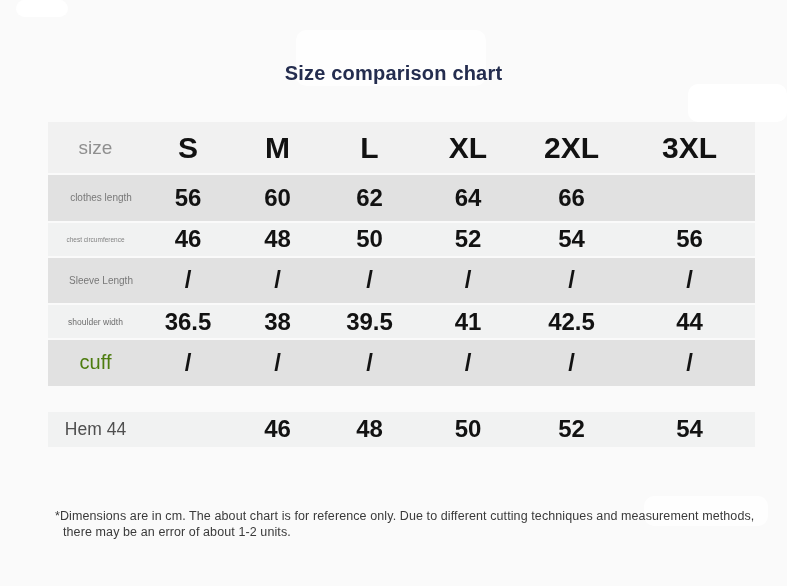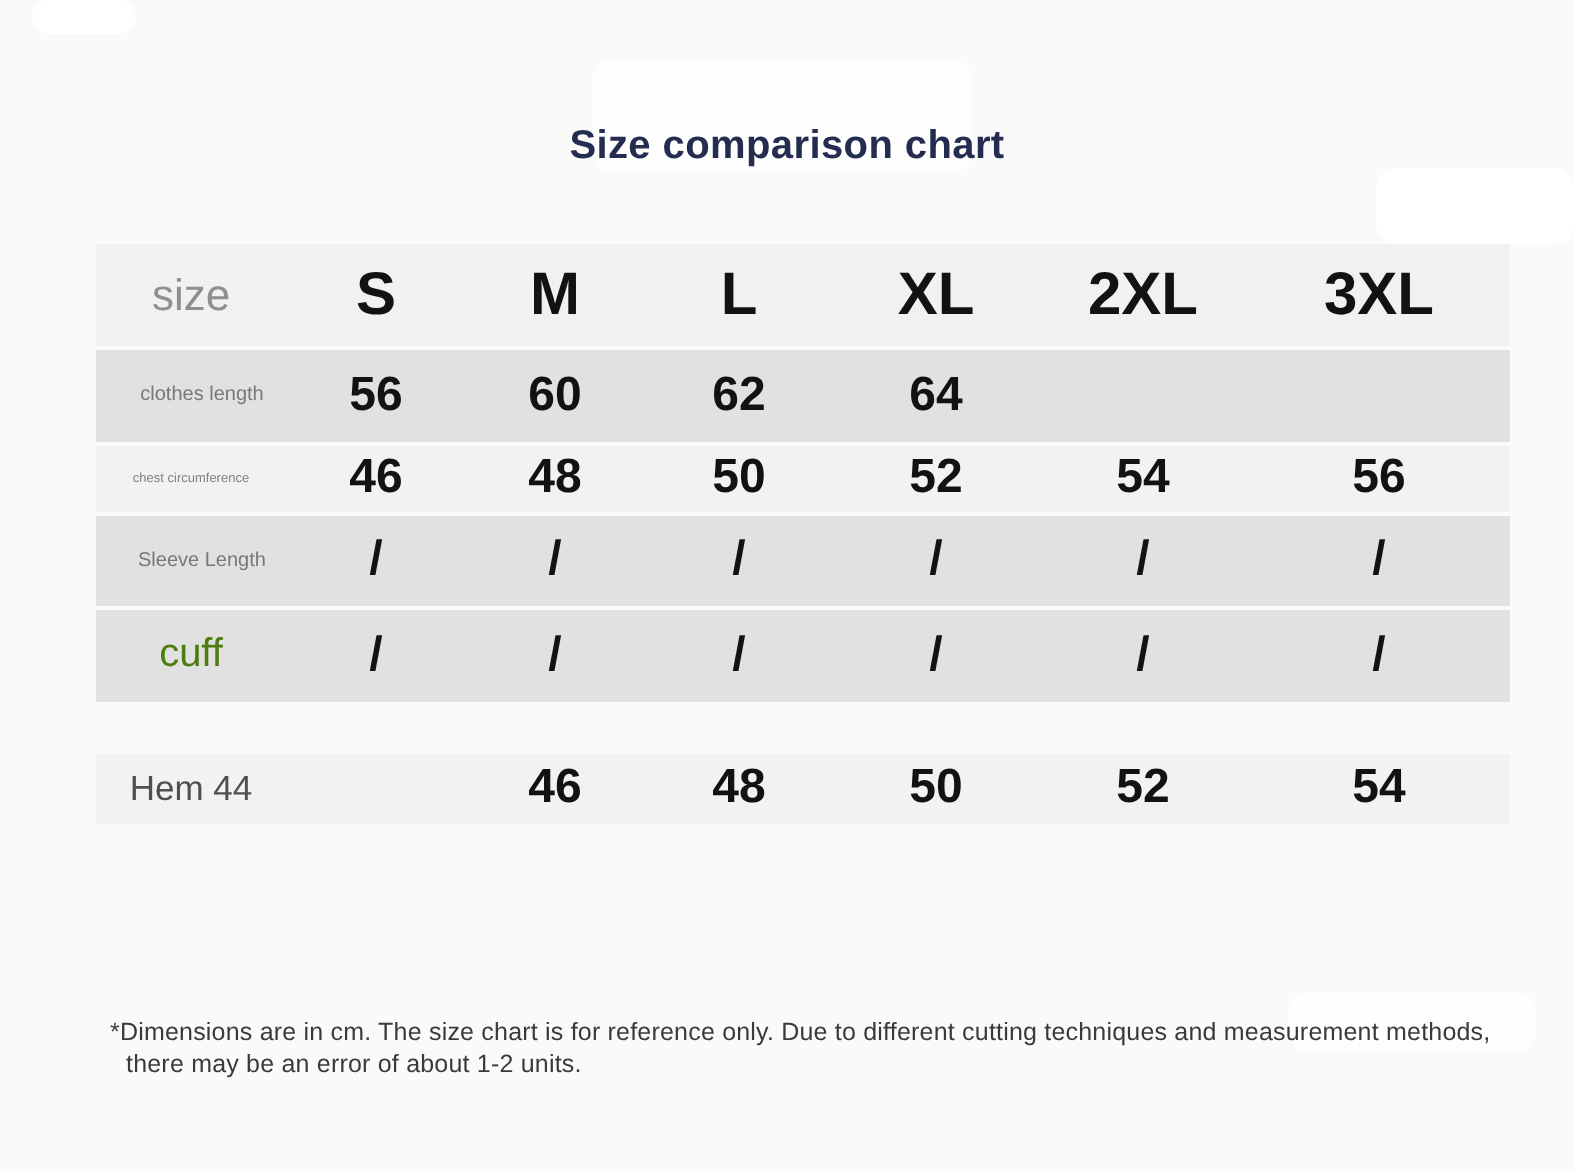--- a/index.html
+++ b/index.html
@@ -45,21 +45,21 @@
   .row.header-row { height: 53px; background: #f1f1f1; }
   .row.r-dark  { height: 47.5px; background: #e1e1e1; }
   .row.r-light { height: 35px; background: #f1f2f2; }
   .cell {
     display: flex;
     align-items: center;
     justify-content: center;
     overflow: hidden;
     white-space: nowrap;
   }
-  .head-size { font-size: 22px; color: #8f8f8f; }
+  .head-size { font-size: 19px; color: #8f8f8f; }
   .head-col  { font-size: 30px; font-weight: 700; color: #121212; }
   .val       { font-size: 24px; font-weight: 700; color: #121212; }
   .lbl-sm    { font-size: 10px;  color: #787878; padding-left: 11px; }
   .lbl-xs    { font-size: 6.5px; color: #828282; }
   .lbl-8     { font-size: 8.5px; color: #6e6e6e; }
   .lbl-lg    { font-size: 20px;  color: #4d7c0f; }
   .lbl-hem   { font-size: 17.5px; color: #4f4f4f; }
   .footnote-line {
     position: absolute;
     font-size: 12.5px;
@@ -90,20 +90,21 @@
     <div class="cell head-col">2XL</div>
     <div class="cell head-col">3XL</div>
   </div>
 
   <div class="row r-dark">
     <div class="cell lbl-sm">clothes length</div>
     <div class="cell val">56</div>
     <div class="cell val">60</div>
     <div class="cell val">62</div>
     <div class="cell val">64</div>
+    <div class="cell val">66</div>
   </div>
 
   <div class="row r-light">
     <div class="cell lbl-xs">chest circumference</div>
     <div class="cell val">46</div>
     <div class="cell val">48</div>
     <div class="cell val">50</div>
     <div class="cell val">52</div>
     <div class="cell val">54</div>
     <div class="cell val">56</div>
@@ -112,20 +113,29 @@
   <div class="row r-dark">
     <div class="cell lbl-sm">Sleeve Length</div>
     <div class="cell val">/</div>
     <div class="cell val">/</div>
     <div class="cell val">/</div>
     <div class="cell val">/</div>
     <div class="cell val">/</div>
     <div class="cell val">/</div>
   </div>
 
+  <div class="row r-light">
+    <div class="cell lbl-8">shoulder width</div>
+    <div class="cell val">36.5</div>
+    <div class="cell val">38</div>
+    <div class="cell val">39.5</div>
+    <div class="cell val">41</div>
+    <div class="cell val">42.5</div>
+    <div class="cell val">44</div>
+  </div>
 
   <div class="row r-dark">
     <div class="cell lbl-lg">cuff</div>
     <div class="cell val">/</div>
     <div class="cell val">/</div>
     <div class="cell val">/</div>
     <div class="cell val">/</div>
     <div class="cell val">/</div>
     <div class="cell val">/</div>
   </div>
@@ -135,14 +145,14 @@
     <div class="cell val"></div>
     <div class="cell val">46</div>
     <div class="cell val">48</div>
     <div class="cell val">50</div>
     <div class="cell val">52</div>
     <div class="cell val">54</div>
   </div>
 
 </div>
 
-<div class="footnote-line fn1">*Dimensions are in cm. The size chart is for reference only. Due to different cutting techniques and measurement methods,</div>
+<div class="footnote-line fn1">*Dimensions are in cm. The about chart is for reference only. Due to different cutting techniques and measurement methods,</div>
 <div class="footnote-line fn2">there may be an error of about 1-2 units.</div>
 
 </body></html>

